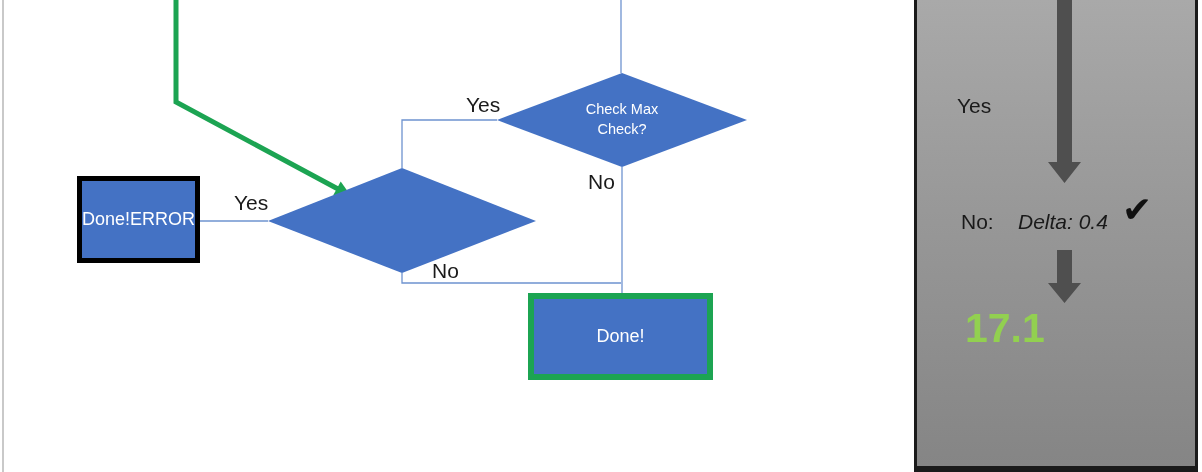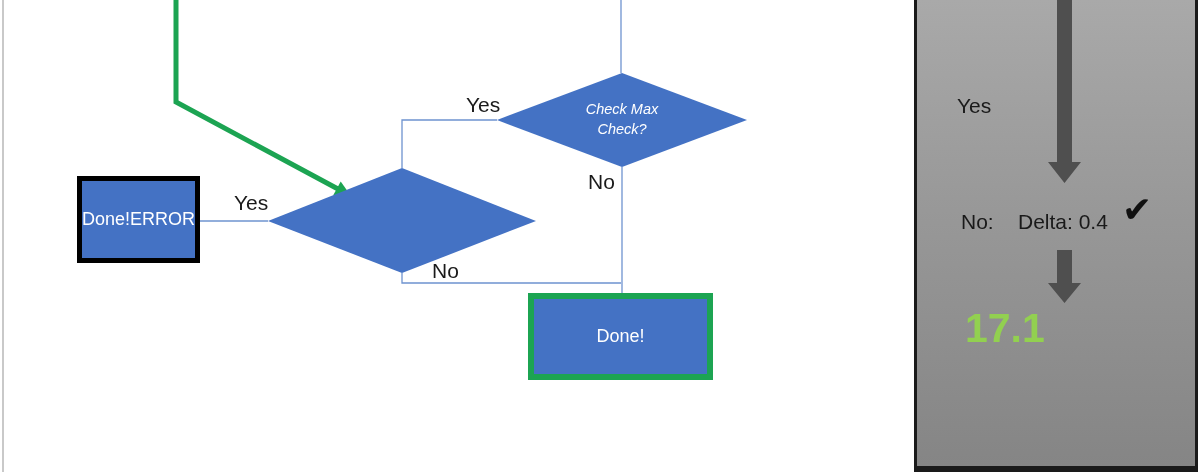--- a/index.html
+++ b/index.html
@@ -13,21 +13,21 @@
     background:#c9c9c9;
   }
   .flow-svg{position:absolute;left:0;top:0;}
   .conn{fill:none;stroke:var(--connector-blue,#6E93CF);stroke-width:1.3px;}
   .diamond{fill:var(--shape-blue,#4472C4);stroke:none;}
   .green-line{fill:none;stroke:var(--accent-green,#1CA452);stroke-width:5px;}
   .green-head{fill:var(--accent-green,#1CA452);}
 
   .dtext{
     position:absolute;width:160px;text-align:center;color:#ffffff;
-    font-size:14.5px;line-height:20px;font-style:italic;
+    font-size:14.5px;line-height:20px;
   }
   .lbl{
     position:absolute;color:#1a1a1a;font-size:21px;line-height:21px;
   }
   .box{
     position:absolute;background:var(--shape-blue,#4472C4);
     display:flex;flex-direction:row;align-items:center;justify-content:center;
     color:#ffffff;font-size:18px;line-height:25px;text-align:center;
     box-sizing:border-box;
   }
@@ -45,21 +45,21 @@
     box-sizing:border-box;
     border-left:3px solid var(--panel-border,#1a1a1a);
     border-right:3px solid var(--panel-border,#1a1a1a);
     border-bottom:6px solid var(--panel-border,#1a1a1a);
     background:linear-gradient(180deg,#a9a9a9 0%,#989898 45%,#858585 100%);
   }
   .panel-svg{position:absolute;left:0;top:0;}
   .p-arrow{fill:var(--arrow-gray,#4f4f4f);}
   .p-yes{position:absolute;left:40px;top:95px;color:#1a1a1a;font-size:21px;line-height:21px;}
   .p-no{position:absolute;left:44px;top:210px;color:#1a1a1a;font-size:21px;line-height:23px;}
-  .p-delta{position:absolute;left:101px;top:210px;color:#1a1a1a;font-size:21px;line-height:23px;}
+  .p-delta{position:absolute;left:101px;top:210px;color:#1a1a1a;font-size:21px;line-height:23px;font-style:italic;}
   .p-check{position:absolute;left:205px;top:192px;color:#111111;font-size:36px;line-height:36px;}
   .p-result{
     position:absolute;left:48px;top:306px;width:200px;text-align:left;
     color:var(--result-green,#92D050);font-size:41px;line-height:44px;font-weight:bold;
   }
 </style>
 </head>
 <body>
 
 <div class="canvas">

